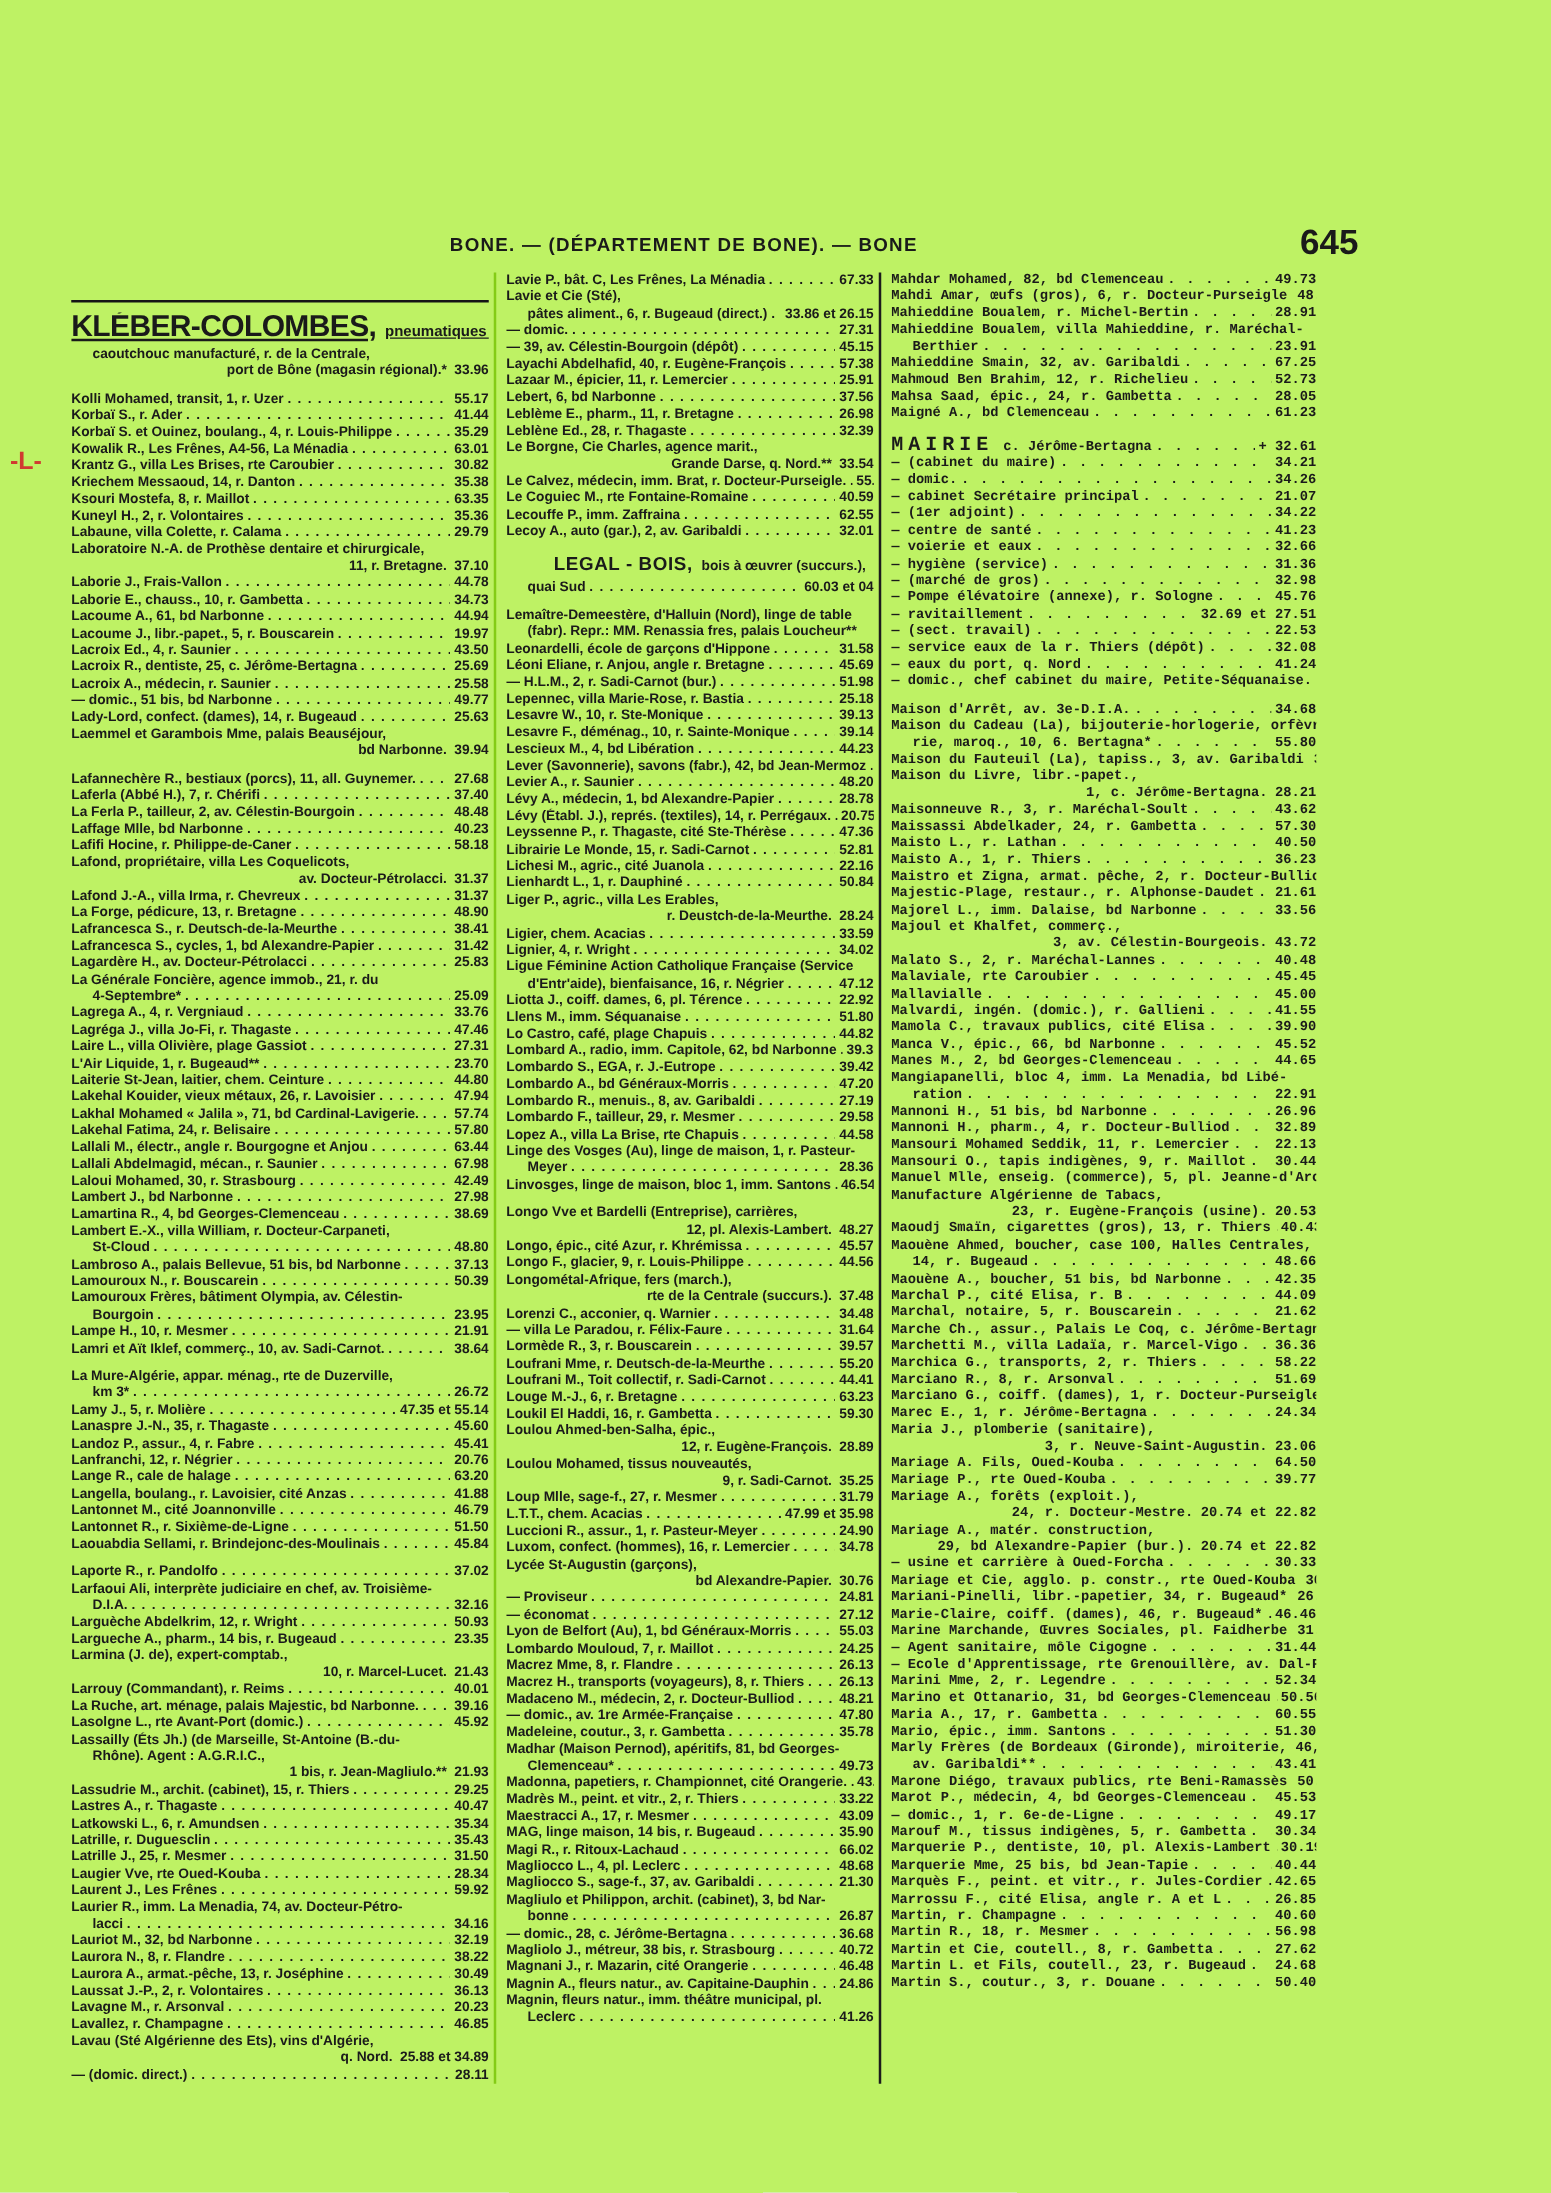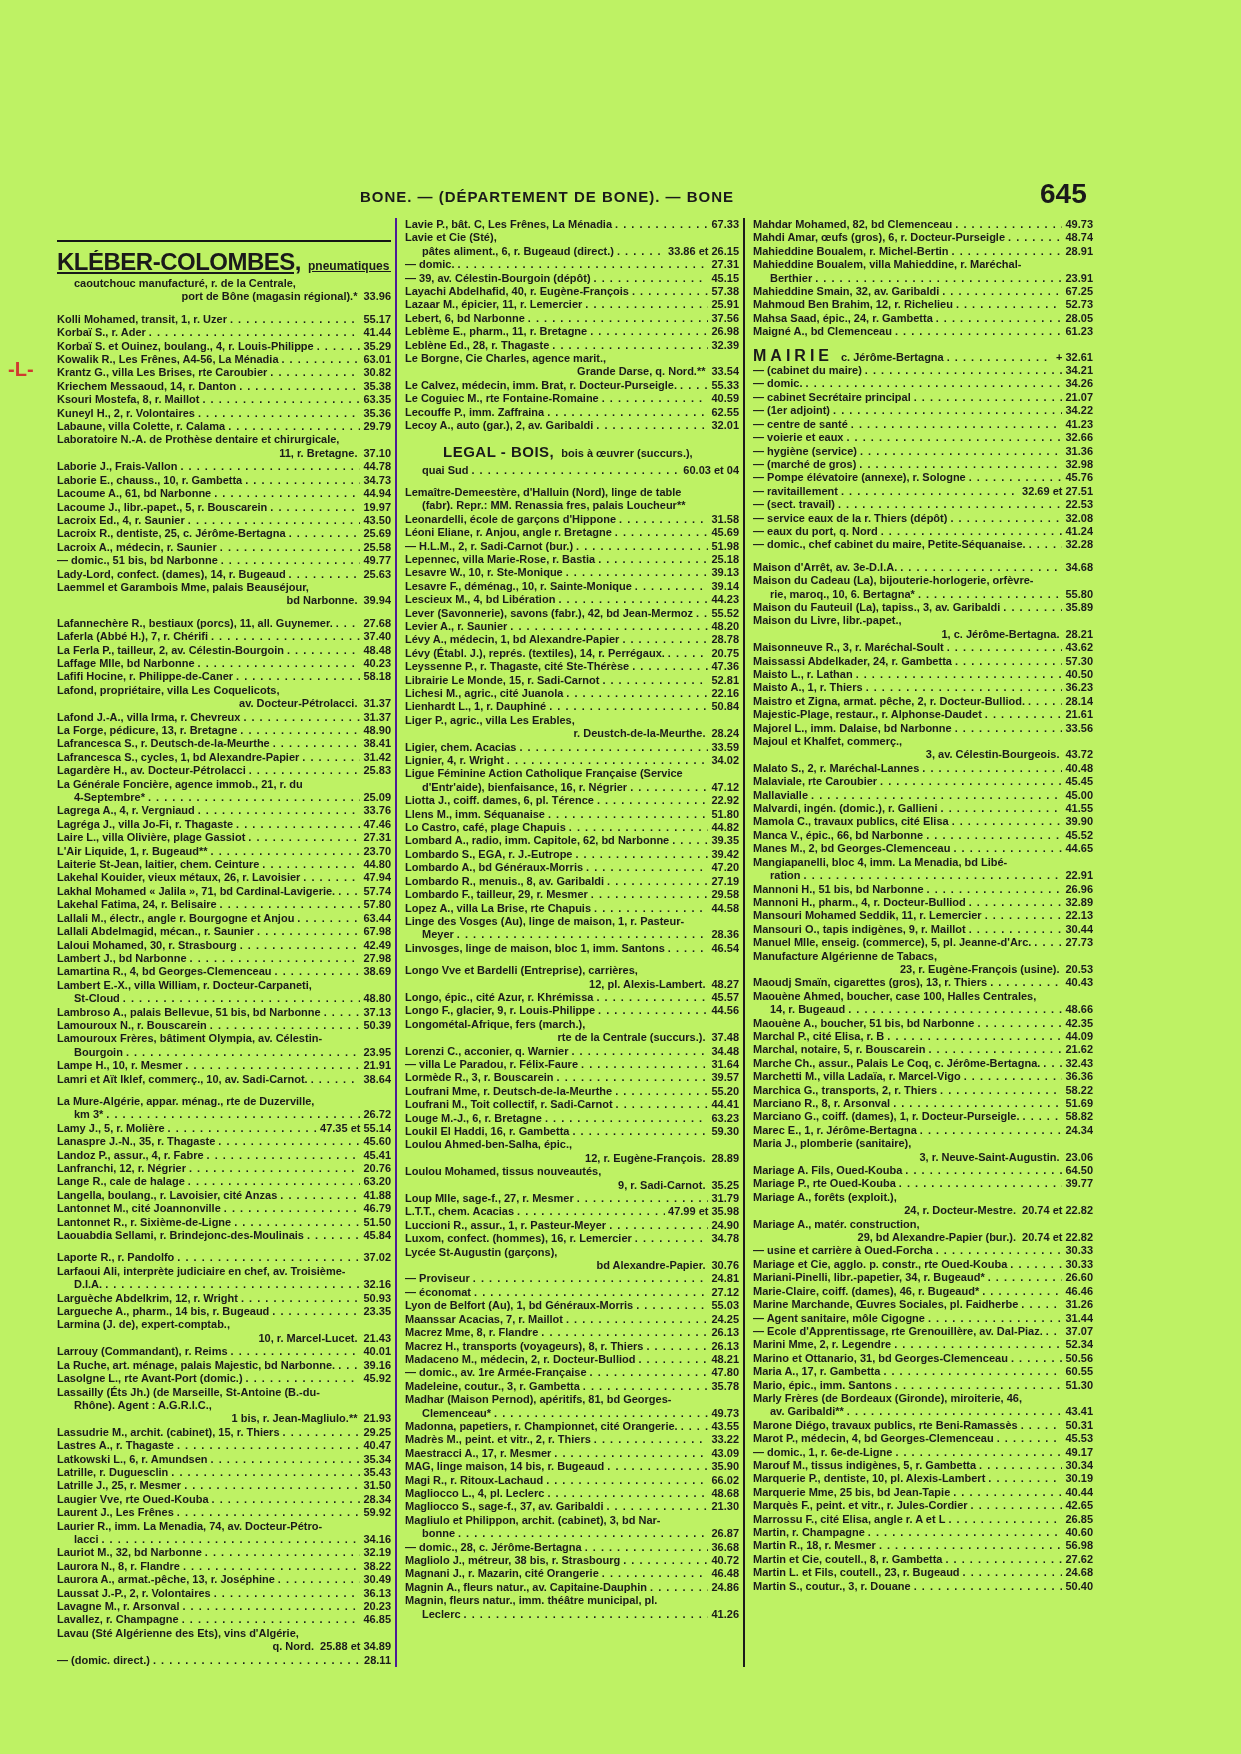--- a/index.html
+++ b/index.html
@@ -5,22 +5,22 @@
   html,body{margin:0;padding:0;background:#e8e8e4;}
   .page{position:relative;width:1241px;height:1754px;background:#bef264;margin:0 auto;
         font-family:"Liberation Sans",sans-serif;color:#1a1a1a;overflow:hidden;}
   .running-head{position:absolute;top:188px;left:57px;width:980px;text-align:center;
         font-size:15px;font-weight:bold;letter-spacing:1px;}
   .page-number{position:absolute;top:178px;left:1040px;font-size:28px;font-weight:bold;}
   .margin-letter{position:absolute;top:358px;left:8px;font-size:20px;font-weight:bold;color:#d03a30;}
   .columns{position:absolute;left:57px;top:218px;width:1038px;display:flex;align-items:stretch;}
   .col{box-sizing:border-box;}
   .col1{width:338px;padding-right:4px;}
-  .col2{width:348px;border-left:2px solid #4c1d95;padding-left:8px;padding-right:4px;}
-  .col3{width:352px;border-left:2px solid #1c1c1c;padding-left:8px;padding-right:2px;}
+  .col2{width:308px;border-left:2px solid #84cc16;padding-left:8px;padding-right:4px;}
+  .col3{width:352px;border-left:2px solid #1c1c1c;padding-left:8px;padding-right:2px;font-family:Liberation Mono, monospace;}
   .col1 .col-lines{margin-top:22px;border-top:2px solid #151515;padding-top:8px;}
   .ln{display:flex;align-items:baseline;line-height:13.4px;font-size:11px;font-weight:bold;
       white-space:nowrap;overflow:hidden;}
   .ln .t{white-space:nowrap;}
   .ln.i{padding-left:17px;}
   .ln.r{justify-content:flex-end;text-align:right;}
   .ln.r .n{margin-left:6px;}
   .ln.g{margin-top:9px;}
   .lead{flex:1 1 auto;overflow:hidden;white-space:nowrap;min-width:2px;margin:0 3px;}
   .lead::after{content:". . . . . . . . . . . . . . . . . . . . . . . . . . . . . . . . . . . . . . . . . . . . . . . . . . . . . . . . . . . . . . . . . . . . . . . . . . . . . . . .";
@@ -879,21 +879,21 @@
             <span class="t">— économat</span>
             <span class="lead"></span>
             <span class="n">27.12</span>
           </div>
           <div class="ln">
             <span class="t">Lyon de Belfort (Au), 1, bd Généraux-Morris</span>
             <span class="lead"></span>
             <span class="n">55.03</span>
           </div>
           <div class="ln">
-            <span class="t">Maanssar Acacias, 7, r. Maillot</span>
+            <span class="t">Lombardo Mouloud, 7, r. Maillot</span>
             <span class="lead"></span>
             <span class="n">24.25</span>
           </div>
           <div class="ln">
             <span class="t">Macrez Mme, 8, r. Flandre</span>
             <span class="lead"></span>
             <span class="n">26.13</span>
           </div>
           <div class="ln">
             <span class="t">Macrez H., transports (voyageurs), 8, r. Thiers</span>

